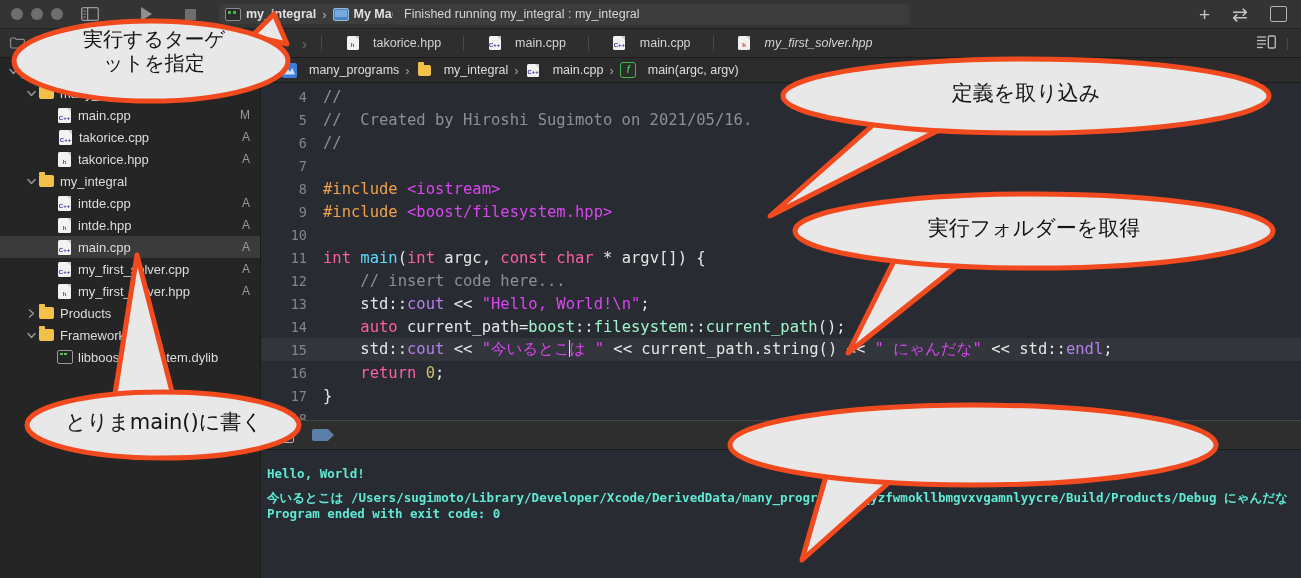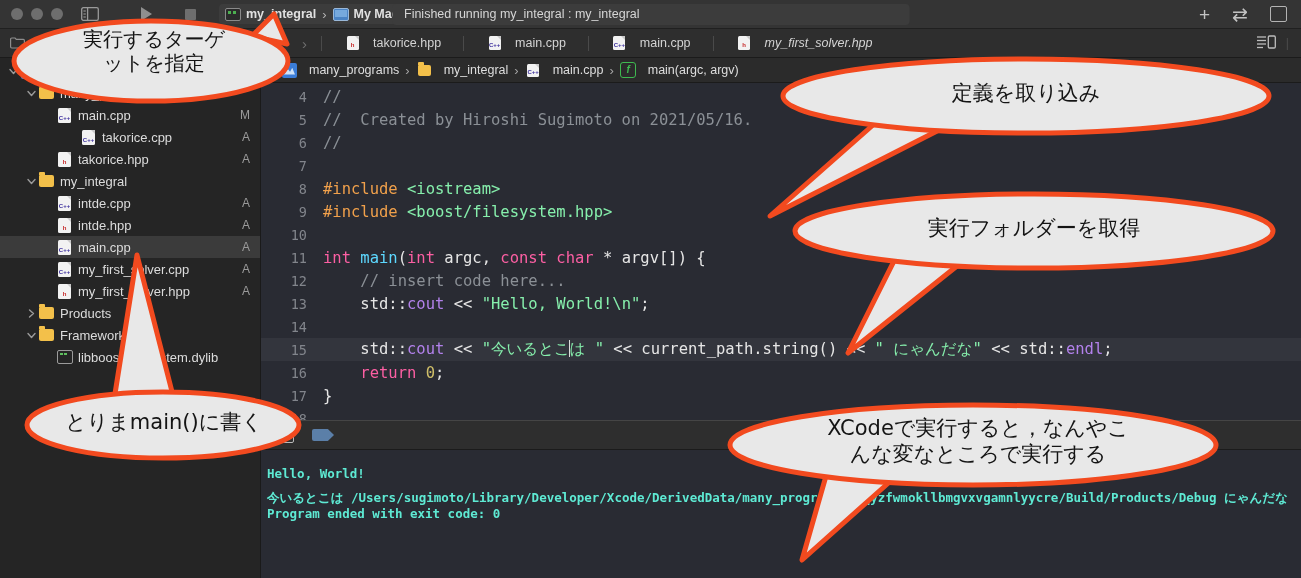--- a/index.html
+++ b/index.html
@@ -177,21 +177,21 @@
   }
   .cline { height:23px; display:flex; align-items:center; white-space:pre; }
   .cline.hl { background:#33353d; }
   .gutter {
     width: 46px; min-width:46px; text-align:right; padding-right:12px;
     color:#82858c; font-size:13.5px; user-select:none;
   }
   .ctext { padding-left: 4px; }
   .k-comment { color:#8b9096; }
   .k-pre { color:#f0a04b;margin-top:45px; }
-  .k-str { color:#86efac; }
+  .k-str { color:#d946ef; }
   .k-kw { color:#fc5fa3; }
   .k-type { color:#5dd8ff; }
   .k-plain { color:#e6e6e6; }
   .k-ident { color:#9ef5cd; }
   .k-num { color:#d0bf69; }
   .k-purple { color:#b281eb; }
   .caret {
     display:inline-block; width:1.5px; height:17px; background:#dcdcdc;
     vertical-align:-3px; margin:0 -1px;
   }
@@ -321,21 +321,21 @@
           <div class="row" style="padding-left: 42px;">
             <span class="tw"></span>
             <span class="ficon">
               <span class="doc cpp">
                 <span class="lbl">C++</span>
               </span>
             </span>
             <span class="rname">main.cpp</span>
             <span class="rstat">M</span>
           </div>
-          <div class="row" style="padding-left: 66px;">
+          <div class="row" style="padding-left: 43px;">
             <span class="tw"></span>
             <span class="ficon">
               <span class="doc cpp">
                 <span class="lbl">C++</span>
               </span>
             </span>
             <span class="rname">takorice.cpp</span>
             <span class="rstat">A</span>
           </div>
           <div class="row" style="padding-left: 42px;">
@@ -536,21 +536,21 @@
           <div class="cline"><span class="gutter">4</span><span class="ctext"><span class="k-comment">//</span></span></div>
           <div class="cline"><span class="gutter">5</span><span class="ctext"><span class="k-comment">//  Created by Hiroshi Sugimoto on 2021/05/16.</span></span></div>
           <div class="cline"><span class="gutter">6</span><span class="ctext"><span class="k-comment">//</span></span></div>
           <div class="cline"><span class="gutter">7</span><span class="ctext"></span></div>
           <div class="cline"><span class="gutter">8</span><span class="ctext"><span class="k-pre">#include </span><span class="k-str">&lt;iostream&gt;</span></span></div>
           <div class="cline"><span class="gutter">9</span><span class="ctext"><span class="k-pre">#include </span><span class="k-str">&lt;boost/filesystem.hpp&gt;</span></span></div>
           <div class="cline"><span class="gutter">10</span><span class="ctext"></span></div>
           <div class="cline"><span class="gutter">11</span><span class="ctext"><span class="k-kw">int </span><span class="k-type">main</span><span class="k-plain">(</span><span class="k-kw">int </span><span class="k-plain">argc, </span><span class="k-kw">const char </span><span class="k-plain">* argv[]) {</span></span></div>
           <div class="cline"><span class="gutter">12</span><span class="ctext"><span class="k-comment">    // insert code here...</span></span></div>
           <div class="cline"><span class="gutter">13</span><span class="ctext"><span class="k-plain">    std::</span><span class="k-purple">cout</span><span class="k-plain"> &lt;&lt; </span><span class="k-str">"Hello, World!\n"</span><span class="k-plain">;</span></span></div>
-          <div class="cline"><span class="gutter">14</span></div>
+          <div class="cline"><span class="gutter">14</span><span class="ctext"><span class="k-kw">    auto </span><span class="k-plain">current_path=</span><span class="k-ident">boost</span><span class="k-plain">::</span><span class="k-ident">filesystem</span><span class="k-plain">::</span><span class="k-ident">current_path</span><span class="k-plain">();</span></span></div>
           <div class="cline hl"><span class="gutter">15</span><span class="ctext"><span class="k-plain">    std::</span><span class="k-purple">cout</span><span class="k-plain"> &lt;&lt; </span><span class="k-str">"今いるとこ</span><span class="caret"></span><span class="k-str">は "</span><span class="k-plain"> &lt;&lt; current_path.string() &lt;&lt; </span><span class="k-str">" にゃんだな"</span><span class="k-plain"> &lt;&lt; std::</span><span class="k-purple">endl</span><span class="k-plain">;</span></span></div>
           <div class="cline"><span class="gutter">16</span><span class="ctext"><span class="k-kw">    return </span><span class="k-num">0</span><span class="k-plain">;</span></span></div>
           <div class="cline"><span class="gutter">17</span><span class="ctext"><span class="k-plain">}</span></span></div>
           <div class="cline"><span class="gutter">18</span><span class="ctext"></span></div>
         </div>
 
       <div class="debug-bar">
         <span class="dbg-icon1"></span>
         <span class="dbg-icon2"></span>
       </div>
@@ -604,17 +604,13 @@
   <div class="ctxt" style="top:25px; font-size:21px;">
     <div>とりまmain()に書く</div>
   </div>
 </div>
 
 <div class="callout" style="left:722px; top:394px; width:512px; height:100px;">
   <svg width="512" height="175" viewBox="0 0 512 175">
     <path d="M 108 68 L 172 84 L 80 166 Z" fill="#e8e8e8" stroke="#f24a1f" stroke-width="5" stroke-linejoin="round"></path>
     <ellipse cx="251" cy="51" rx="243" ry="40" fill="#e8e8e8" stroke="#f24a1f" stroke-width="5"></ellipse>
   </svg>
-  <div class="ctxt" style="top:22px; font-size:21px;">
-    <div>XCodeで実行すると，なんやこ</div>
-    <div>んな変なところで実行する</div>
-  </div>
 </div>
 
 </body></html>

